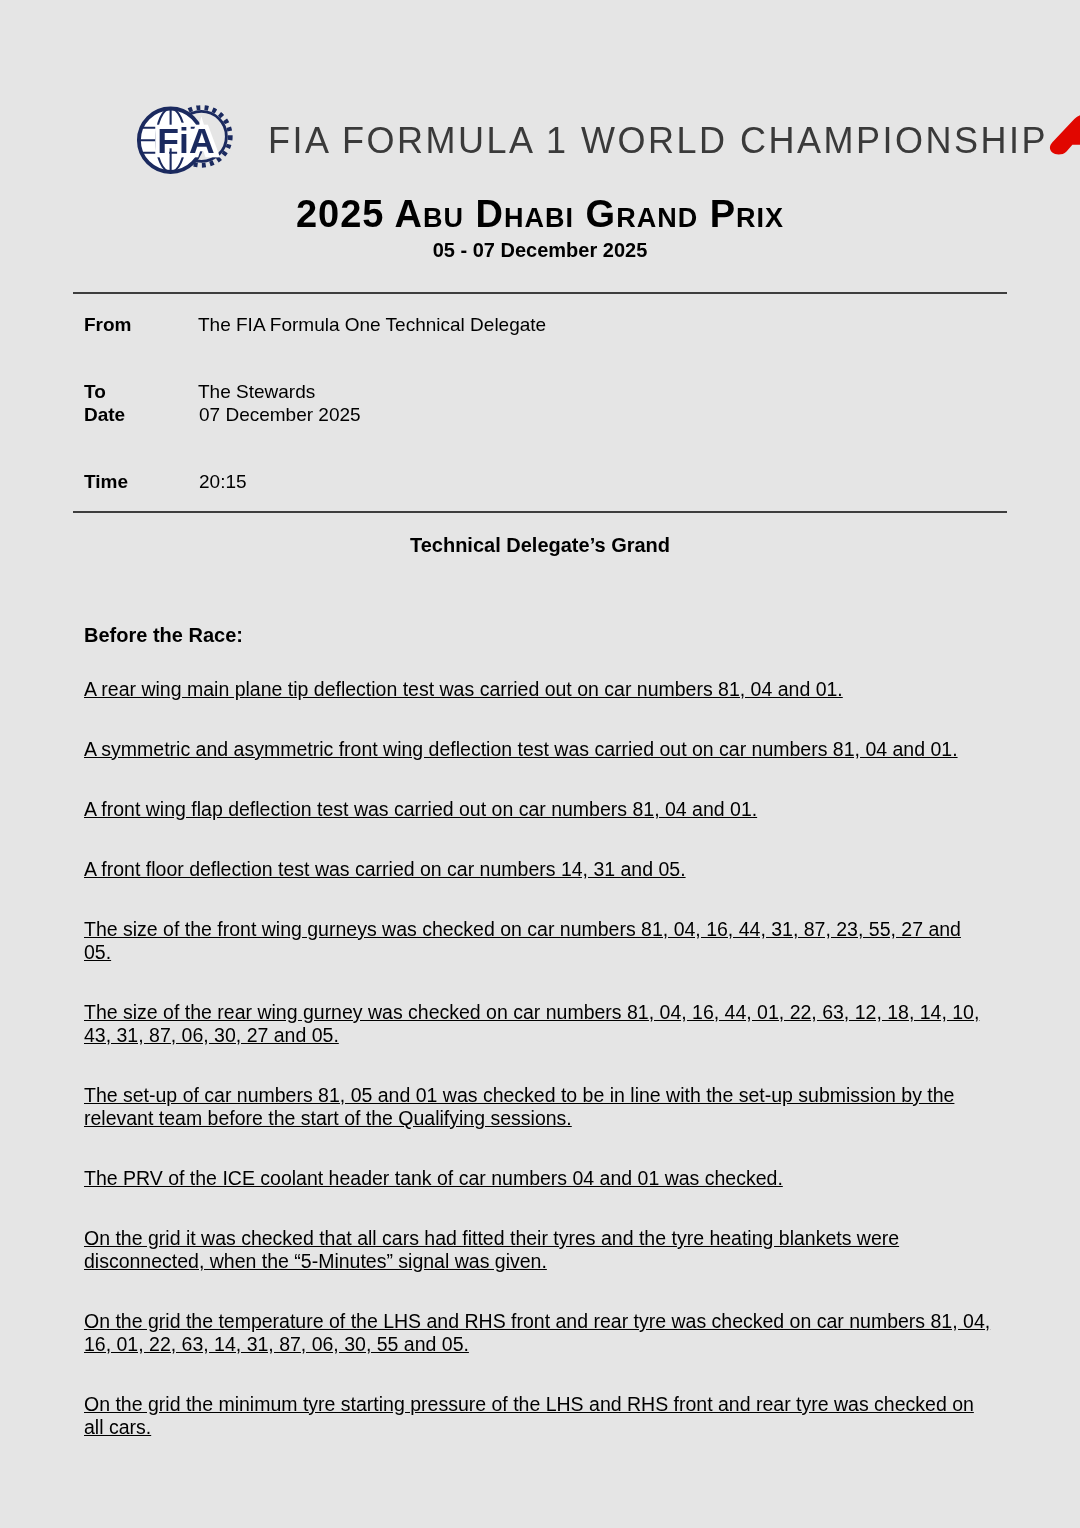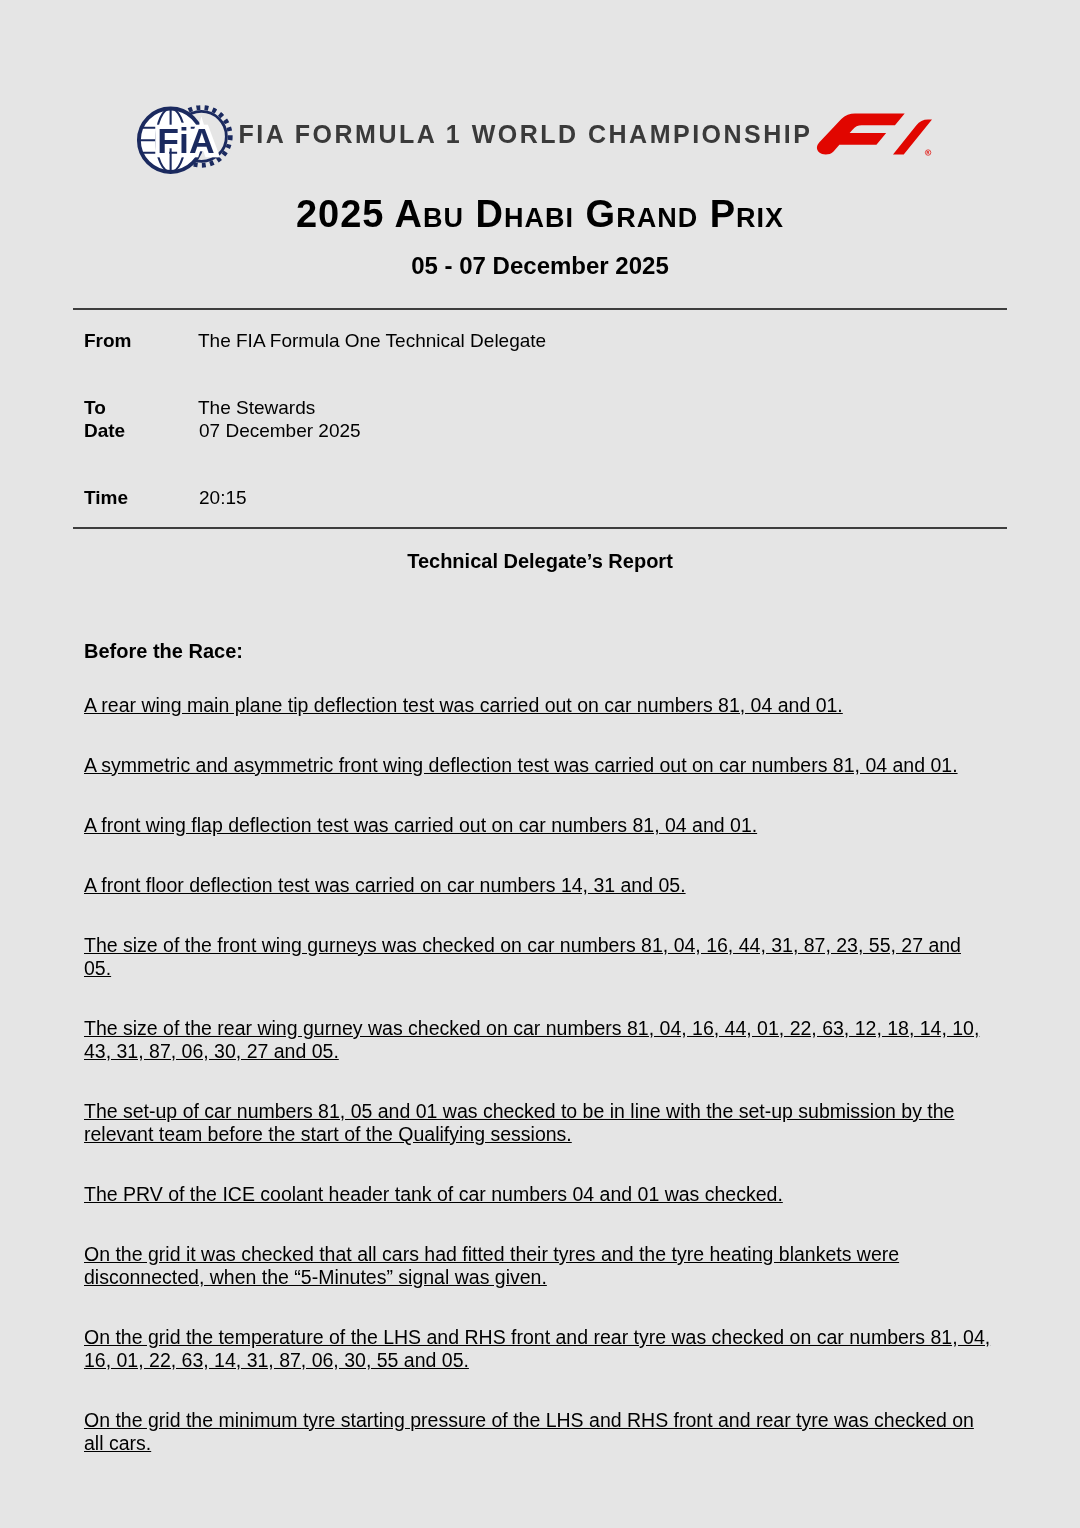--- a/index.html
+++ b/index.html
@@ -17,43 +17,44 @@
   .header {
     display: flex;
     align-items: flex-start;
     padding: 100px 148px 0 136px;
     height: 190px;
   }
   .fia-logo-box { width: 100px; height: 92px; flex: 0 0 auto; }
   .championship {
     flex: 1 1 auto;
     text-align: center;
-    font-size: 25px;
-    font-weight: bold;
+    font-size: 36px;
+    font-weight: normal;
     letter-spacing: 2.5px;
     color: #3a3a3a;
     margin-top: 20px;
     white-space: nowrap;
+    margin-left: 32px;
   }
   .f1-logo-box { width: 117px; height: 56px; flex: 0 0 auto; margin-top: 7px; }
 
   
   .title-block { text-align: center; margin-top: 5px; }
   .event-title {
     font-size: 38px;
     line-height: 38px;
     font-weight: bold;
     font-variant: small-caps;
     letter-spacing: 1px;
   }
   .event-dates {
-    font-size: 24px;
+    font-size: 20px;
     line-height: 26px;
     font-weight: bold;
-    margin-top: 20px;
+    margin-top: 4px;
   }
 
   
   .rule {
     border: none;
     border-top: 2px solid #3d3d3d;
     margin: 0 73px;
   }
   .rule-top { margin-top: 29px; }
 
@@ -164,21 +165,21 @@
       </div>
       <div class="meta-row">
         <span class="meta-label">Time</span>
         <span class="meta-value">20:15</span>
       </div>
     </div>
   </div>
 
   <hr class="rule">
 
-  <div class="report-title">Technical Delegate’s Report</div>
+  <div class="report-title">Technical Delegate’s Grand</div>
 
   <div class="section-heading">Before the Race:</div>
 
   <div class="content">
     <p>A rear wing main plane tip deflection test was carried out on car numbers 81, 04 and 01.</p>
     <p>A symmetric and asymmetric front wing deflection test was carried out on car numbers 81, 04 and 01.</p>
     <p>A front wing flap deflection test was carried out on car numbers 81, 04 and 01.</p>
     <p>A front floor deflection test was carried on car numbers 14, 31 and 05.</p>
     <p>The size of the front wing gurneys was checked on car numbers 81, 04, 16, 44, 31, 87, 23, 55, 27 and 05.</p>
     <p>The size of the rear wing gurney was checked on car numbers 81, 04, 16, 44, 01, 22, 63, 12, 18, 14, 10, 43, 31, 87, 06, 30, 27 and 05.</p>

